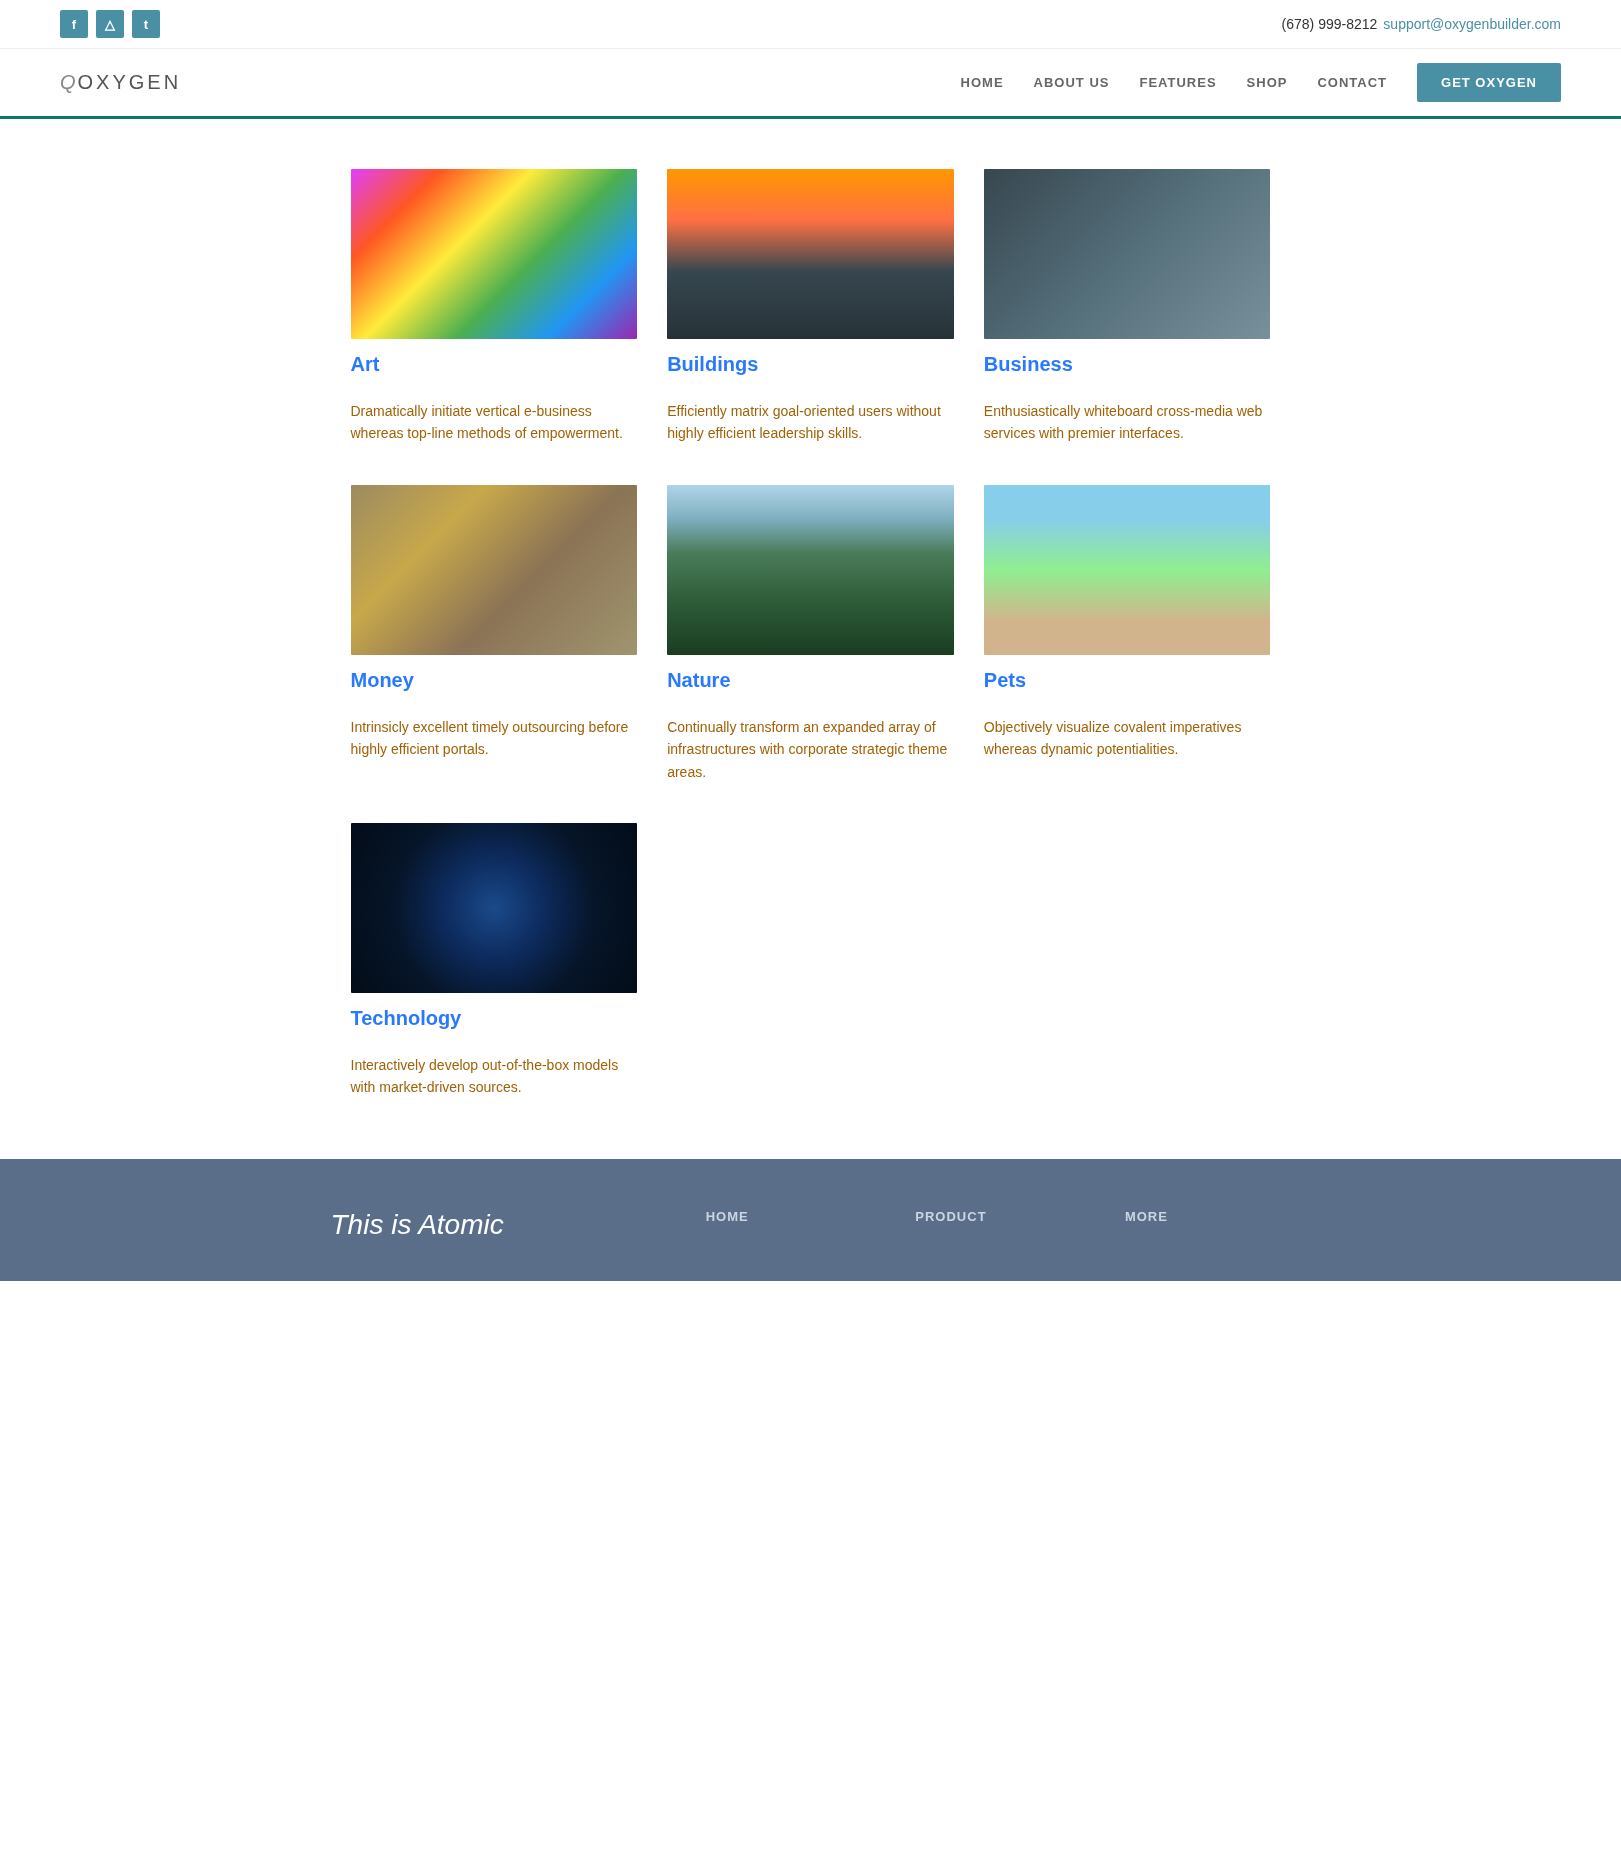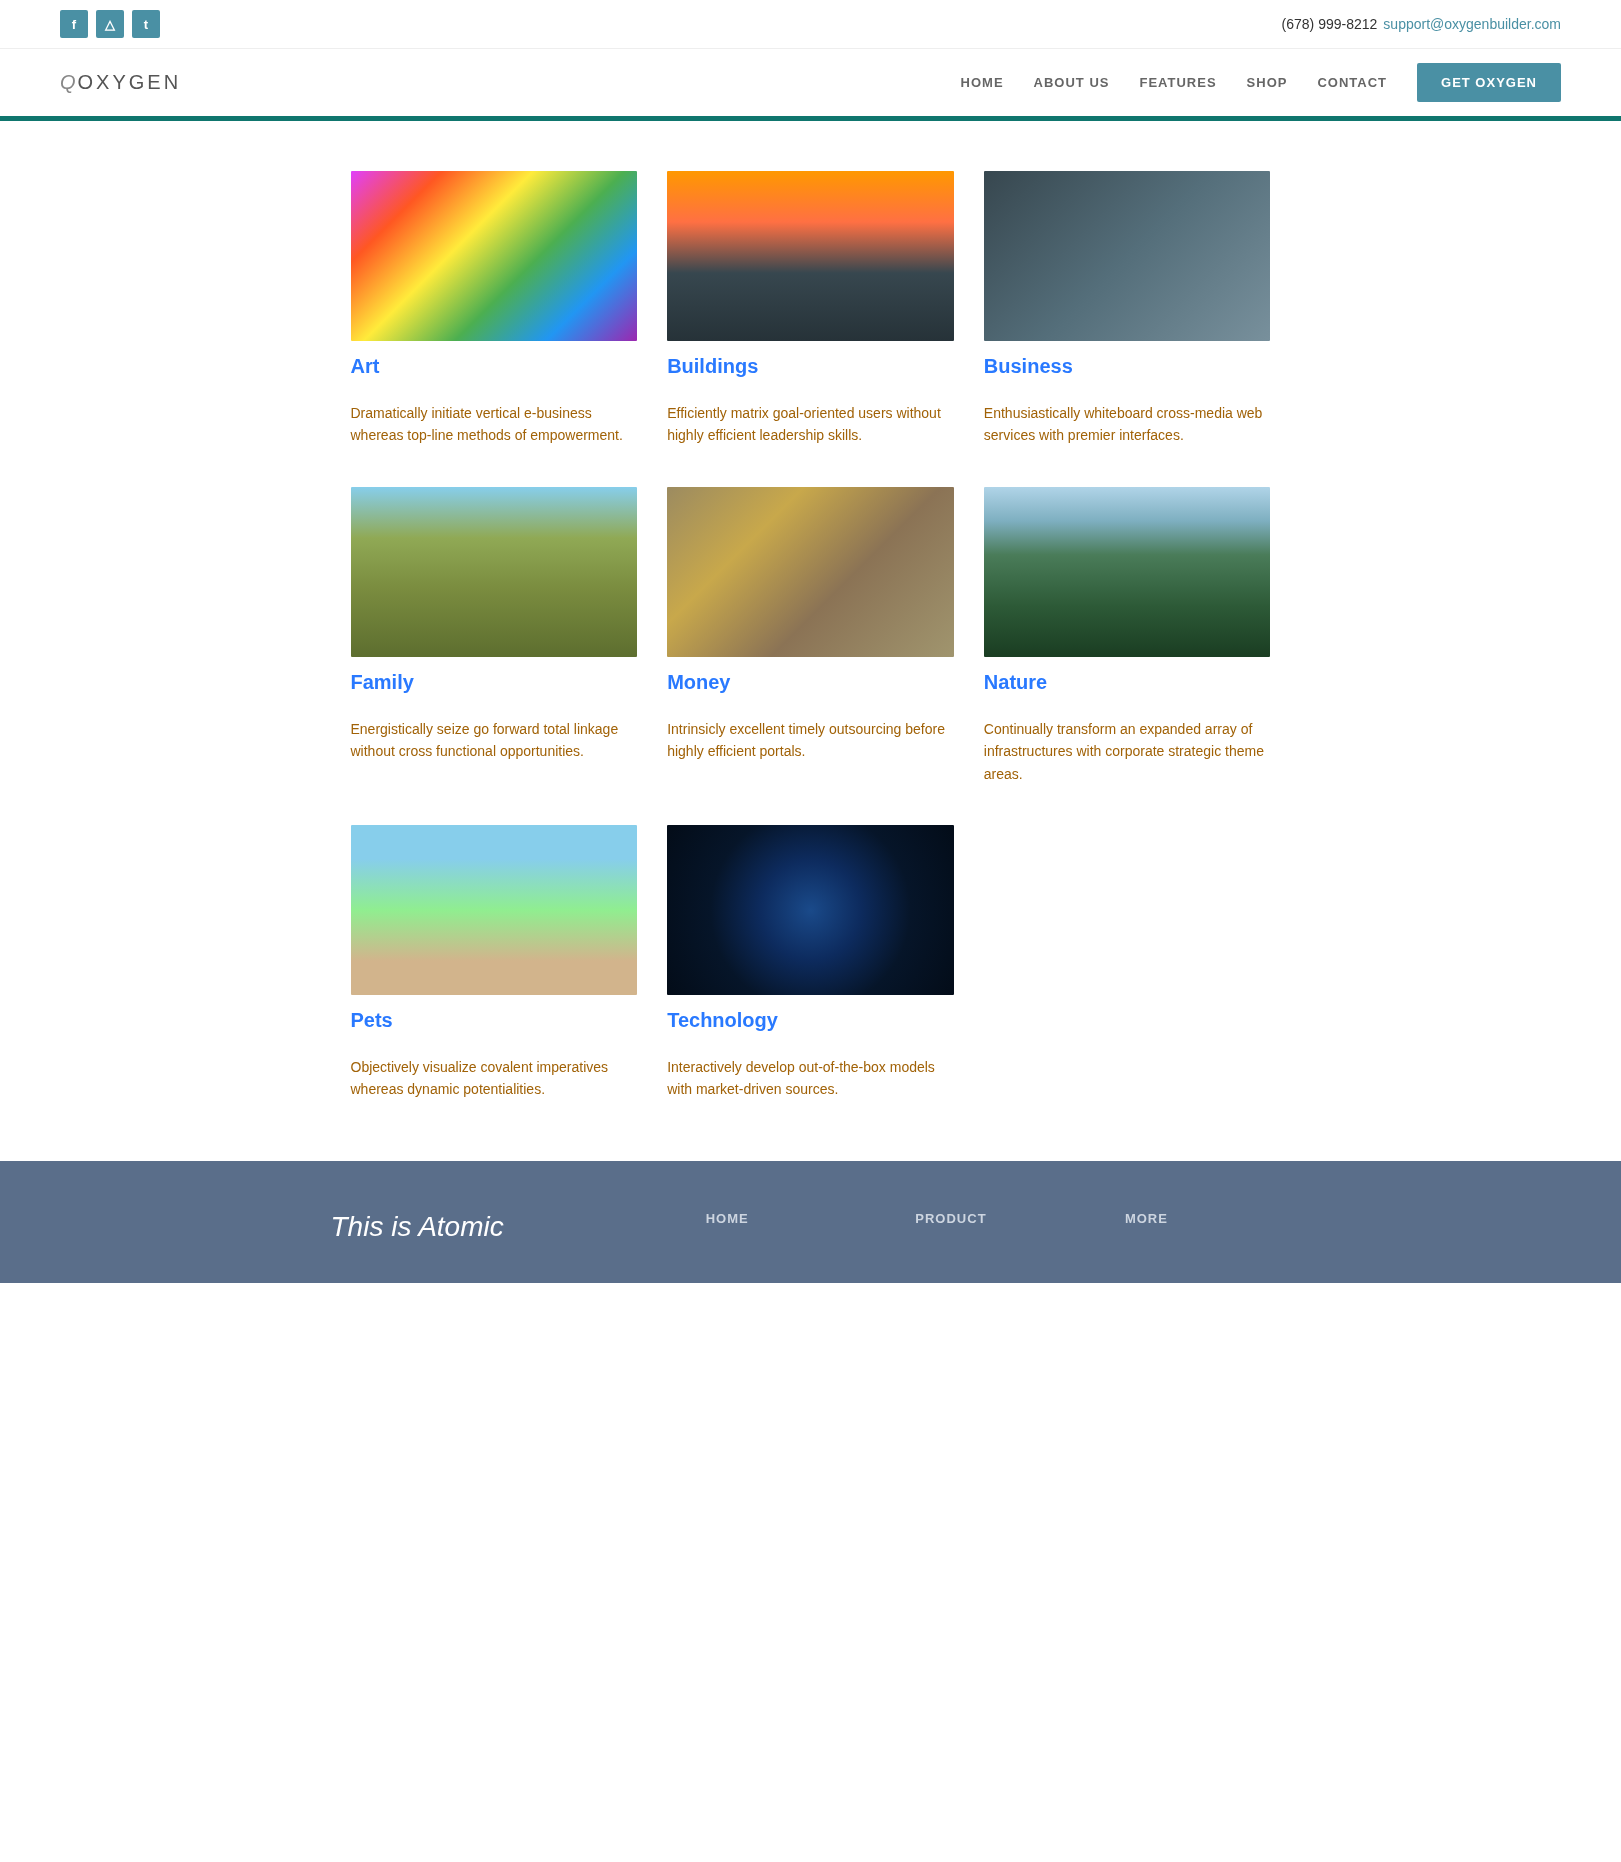--- a/index.html
+++ b/index.html
@@ -26,21 +26,21 @@
     .contact-info { display: flex; gap: 6px; align-items: center; font-size: 14px; }
     .contact-phone { color: #333; }
     .contact-email { color: #4a90a4; }
 
     
     .header {
       display: flex;
       justify-content: space-between;
       align-items: center;
       padding: 14px 60px;
-      border-bottom: 5px solid #0f766e;
+      border-bottom: 3px solid #0f766e;
     }
     .logo {
       font-size: 20px;
       letter-spacing: 3px;
       color: #555;
       font-weight: 300;
     }
     .nav { display: flex; align-items: center; gap: 30px; }
     .nav-link {
       text-decoration: none;
@@ -178,25 +178,20 @@
       <div class="grid-image img-buildings" style="width:100%;height:170px;border-radius:1px;margin-bottom:14px;"></div>
       <div class="item-title">Buildings</div>
       <div class="item-desc">Efficiently matrix goal-oriented users without highly efficient leadership skills.</div>
     </div>
       <div class="grid-item">
       <div class="grid-image img-business" style="width:100%;height:170px;border-radius:1px;margin-bottom:14px;"></div>
       <div class="item-title">Business</div>
       <div class="item-desc">Enthusiastically whiteboard cross-media web services with premier interfaces.</div>
     </div>
       <div class="grid-item">
-      <div class="grid-image img-family" style="width:100%;height:170px;border-radius:1px;margin-bottom:14px;"></div>
-      <div class="item-title">Family</div>
-      <div class="item-desc">Energistically seize go forward total linkage without cross functional opportunities.</div>
-    </div>
-      <div class="grid-item">
       <div class="grid-image img-money" style="width:100%;height:170px;border-radius:1px;margin-bottom:14px;"></div>
       <div class="item-title">Money</div>
       <div class="item-desc">Intrinsicly excellent timely outsourcing before highly efficient portals.</div>
     </div>
       <div class="grid-item">
       <div class="grid-image img-nature" style="width:100%;height:170px;border-radius:1px;margin-bottom:14px;"></div>
       <div class="item-title">Nature</div>
       <div class="item-desc">Continually transform an expanded array of infrastructures with corporate strategic theme areas.</div>
     </div>
       <div class="grid-item">

